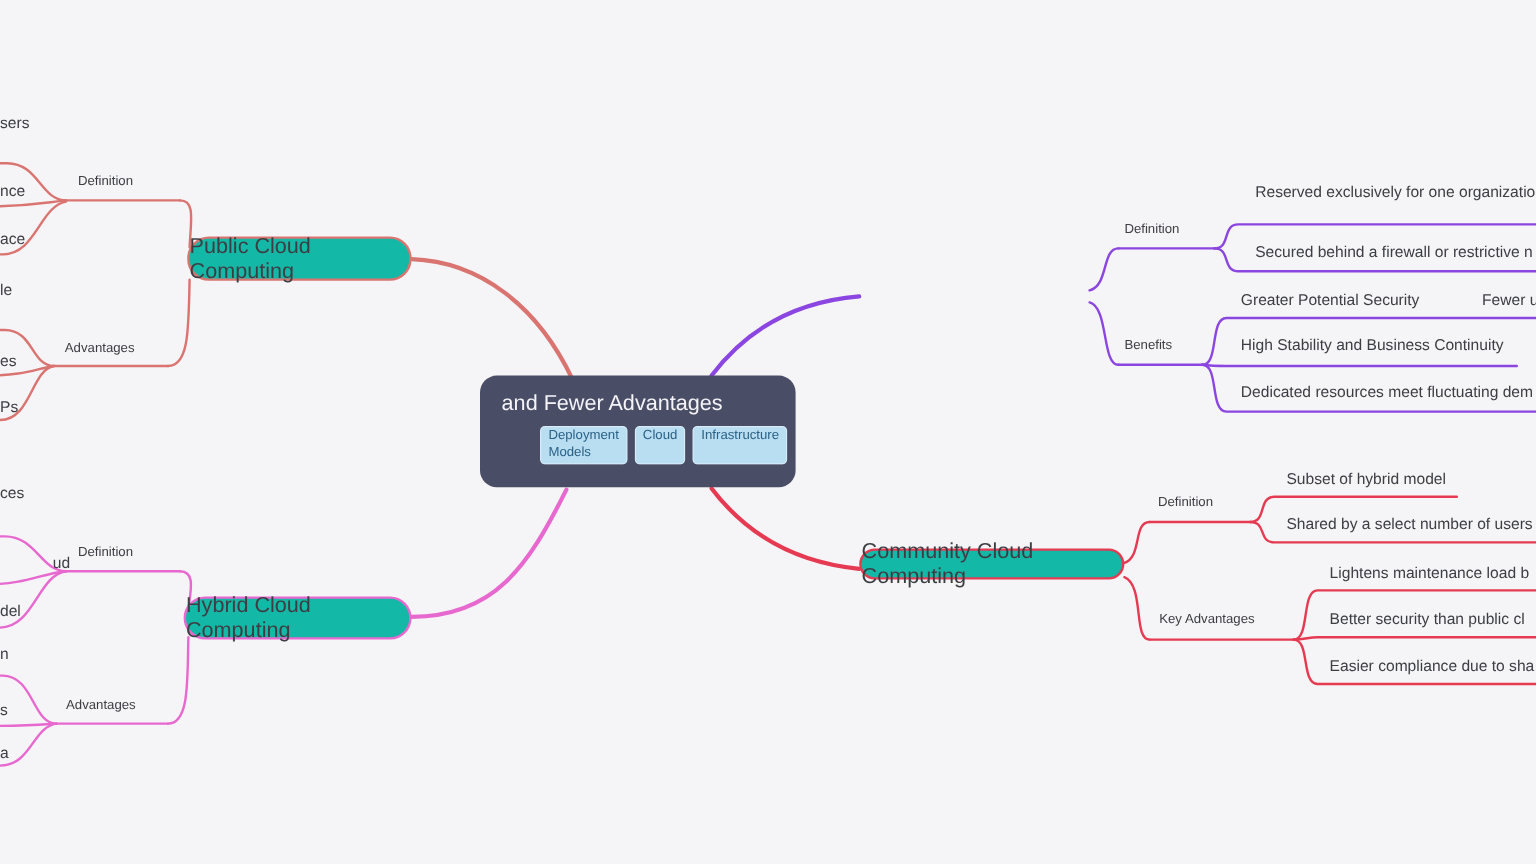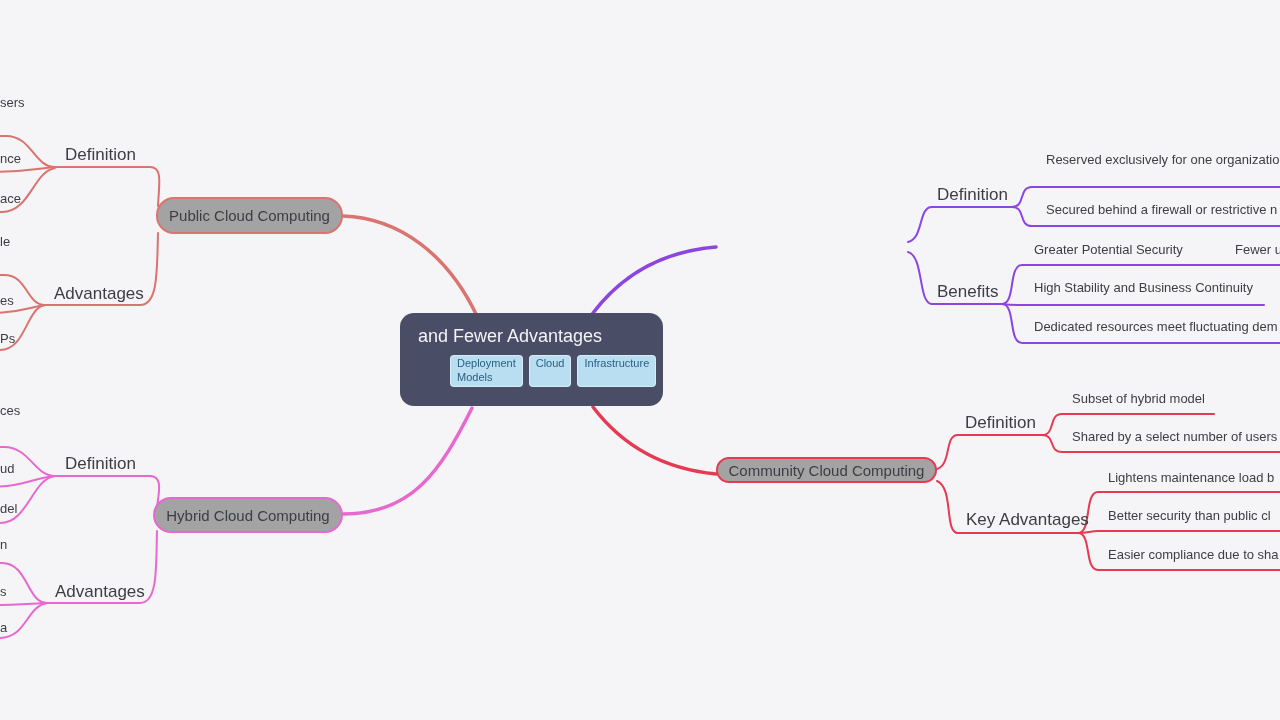--- a/index.html
+++ b/index.html
@@ -19,26 +19,26 @@
   #edges{position:absolute;left:0;top:0;width:1280px;height:720px;}
   #edges path{fill:none;stroke-linecap:round;}
   .e{stroke-width:2px;}
   .e-main{stroke-width:3.5px;}
   .stroke-public{stroke:var(--public);}
   .stroke-private{stroke:var(--private);}
   .stroke-hybrid{stroke:var(--hybrid);}
   .stroke-community{stroke:var(--community);}
   .txt{position:absolute;white-space:nowrap;line-height:1.15;}
   .leaf{font-size:13px;}
-  .sub{font-size:17px;}
+  .sub{font-size:11px;}
   .frag{font-size:13px;}
   .pill{
-    position:absolute;background:#a3a3a3;border:2.5px solid;border-radius:18px;
+    position:absolute;background:#14b8a6;border:2.5px solid;border-radius:18px;
     display:flex;align-items:center;justify-content:center;
-    font-size:15px;color:var(--node-text);cursor:pointer;
+    font-size:18px;color:var(--node-text);cursor:pointer;
   }
   .pill-public{border-color:var(--public);}
   .pill-private{border-color:var(--private);}
   .pill-hybrid{border-color:var(--hybrid);}
   .pill-community{border-color:var(--community);}
   .center-node{
     position:absolute;left:400px;top:313px;width:263px;height:93px;
     background:var(--center-bg);border-radius:14px;color:var(--center-text);
     padding:10px 14px 0 18px;cursor:pointer;
   }
@@ -121,21 +121,21 @@
   <div class="txt frag" style="left:0px;top:96px;">sers</div>
   <div class="txt frag" style="left:0px;top:152px;">nce</div>
   <div class="txt frag" style="left:0px;top:192px;">ace</div>
   <div class="txt frag" style="left:0px;top:235px;">le</div>
   <div class="txt frag" style="left:0px;top:294px;">es</div>
   <div class="txt frag" style="left:0px;top:332px;">Ps</div>
 
   <div class="txt sub" style="left:65px;top:454px;">Definition</div>
   <div class="txt sub" style="left:55px;top:582px;">Advantages</div>
   <div class="txt frag" style="left:0px;top:404px;">ces</div>
-  <div class="txt frag" style="left:0px;top:462px;">ud</div>
+  <div class="txt frag" style="left:0px;top:462px;padding-left:44px;">ud</div>
   <div class="txt frag" style="left:0px;top:502px;">del</div>
   <div class="txt frag" style="left:0px;top:538px;">n</div>
   <div class="txt frag" style="left:0px;top:585px;">s</div>
   <div class="txt frag" style="left:0px;top:621px;">a</div>
 
   <div class="txt sub" style="left:937px;top:185px;">Definition</div>
   <div class="txt sub" style="left:937px;top:282px;">Benefits</div>
   <div class="txt leaf" style="left:1046px;top:153px;text-align:center;">Reserved exclusively for one organizatio</div>
   <div class="txt leaf" style="left:1046px;top:203px;">Secured behind a firewall or restrictive n</div>
   <div class="txt leaf" style="left:1034px;top:243px;">Greater Potential Security</div>

